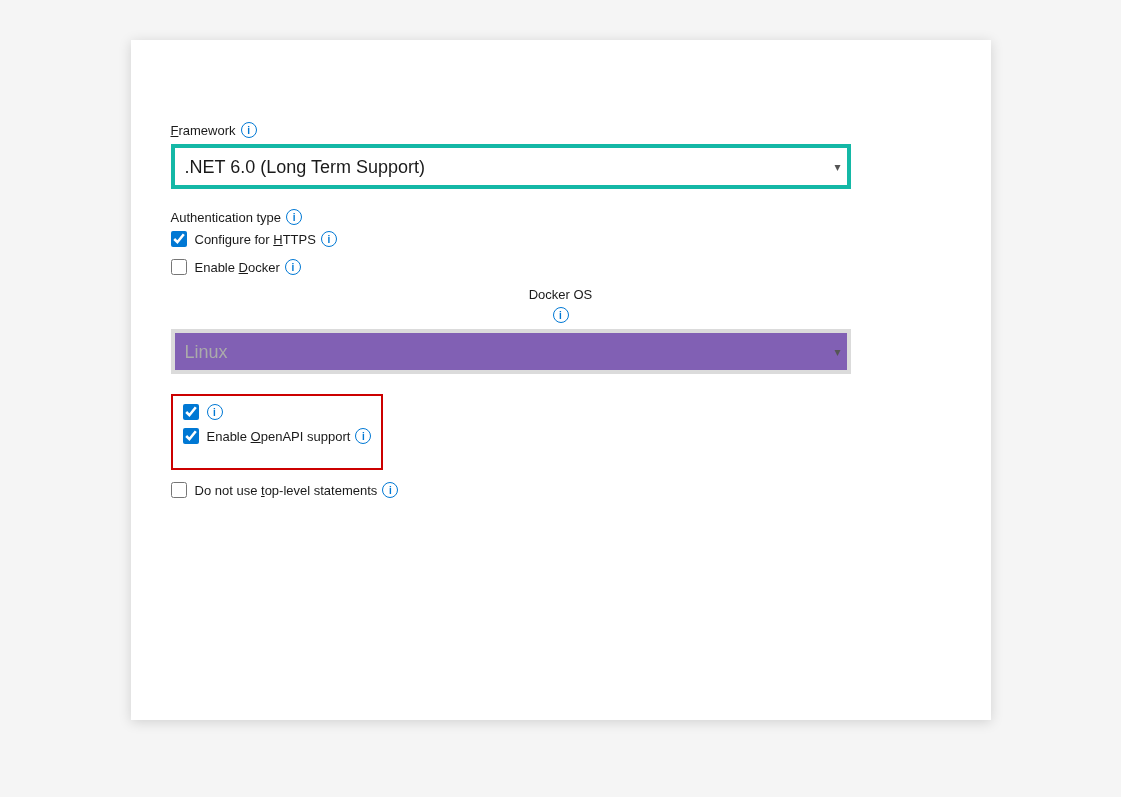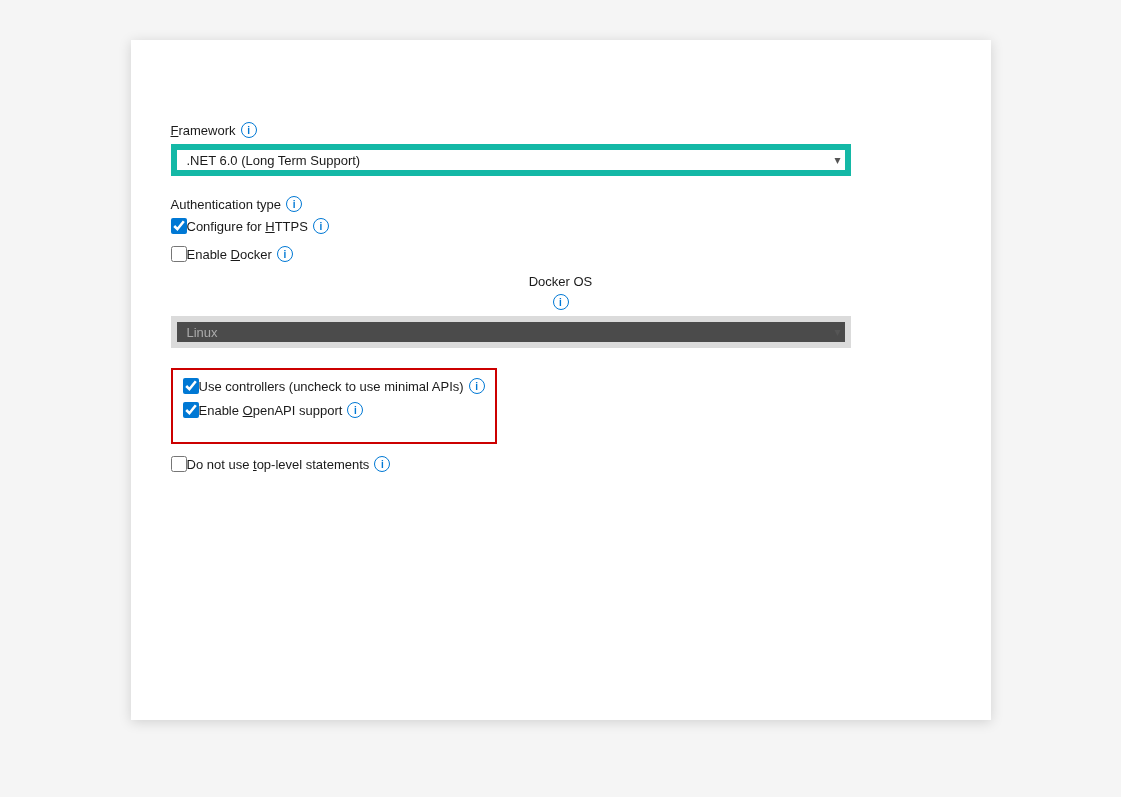--- a/index.html
+++ b/index.html
@@ -83,25 +83,25 @@
       flex-shrink: 0;
     }
 
     .dropdown-container {
       position: relative;
       margin-bottom: 20px;
     }
 
     .dropdown {
       width: 680px;
-      height: 32px;
-      border: 6px solid #14b8a6;
+      height: 45px;
+      border: 4px solid #14b8a6;
       background: #fff;
       padding: 0 10px;
-      font-size: 13px;
+      font-size: 18px;
       color: #1a1a1a;
       appearance: none;
       cursor: pointer;
       padding-right: 30px;
     }
 
     .dropdown-wrapper {
       position: relative;
       display: inline-block;
       width: 680px;
@@ -112,28 +112,29 @@
       position: absolute;
       right: 10px;
       top: 50%;
       transform: translateY(-50%);
       color: #555;
       pointer-events: none;
       font-size: 12px;
     }
 
     .dropdown-disabled {
-      background: #000000;
+      background: #4c1d95;
       color: #888;
       border-color: #ccc;
     }
 
     .checkbox-row {
       display: flex;
       align-items: center;
+      gap: 8px;
       margin-bottom: 12px;
       font-size: 13px;
       color: #1a1a1a;
     }
 
     .checkbox-row input[type="checkbox"] {
       width: 16px;
       height: 16px;
       cursor: pointer;
       accent-color: #0078d4;
@@ -230,21 +231,20 @@
         
       <option>Linux</option><option>Windows</option></select>
     </div>
   </div>
 
   
   <div class="highlighted-box">
     <div class="checkbox-row" style="margin-bottom:0;">
       <input type="checkbox" checked="" style="">
       <label class="checkbox-label">
-        <span>Use controllers (uncheck to use minimal APIs)</span>
         <span class="info-icon">i</span>
       </label>
     </div>
     <div class="checkbox-row" style="margin-bottom:16px;">
       <input type="checkbox" checked="" style="">
       <label class="checkbox-label">
         <span>Enable <span style="text-decoration:underline">O</span>penAPI support</span>
         <span class="info-icon">i</span>
       </label>
     </div>

